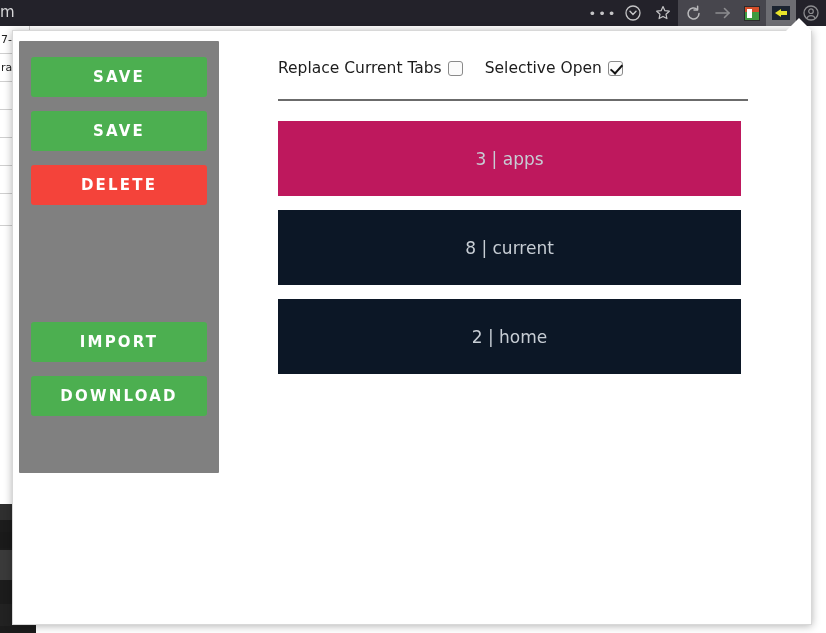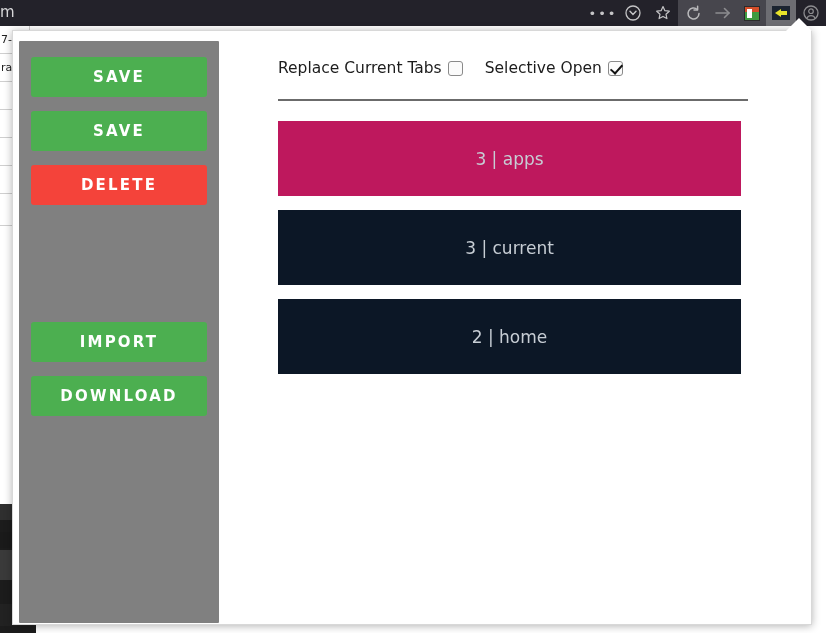--- a/index.html
+++ b/index.html
@@ -109,21 +109,21 @@
     background: #ffffff;
     border: 1px solid #d8d8d8;
     box-shadow: 0 1px 8px rgba(0,0,0,.30);
     z-index: 10;
     overflow: hidden;
   }
 
   
   .sidebar {
     position: absolute; left: 6px; top: 10px;
-    width: 200px; height: 582px;
+    width: 200px; height: 432px;
     background: #808080;
     padding: 16px 12px;
     border-radius: 1px;
   }
   .side-btn {
     display: block; width: 100%; height: 40px;
     border: none; border-radius: 3px;
     color: #ffffff; font-size: 15px; font-weight: bold;
     letter-spacing: 2.2px;
     font-family: "DejaVu Sans", sans-serif;
@@ -274,19 +274,19 @@
         <input type="checkbox" class="cb" style="">
         <span class="opt-gap"></span>
         <span class="opt-label">Selective Open</span>
         <input type="checkbox" class="cb" checked="" style="">
       </div>
 
       <hr class="divider">
 
       <div class="session-list">
         <div class="session-item selected">3 | apps</div>
-        <div class="session-item normal">3 | current</div>
+        <div class="session-item normal">8 | current</div>
         <div class="session-item normal">2 | home</div>
       </div>
 
     </div>
   </div>
 </div>
 
 </body></html>

